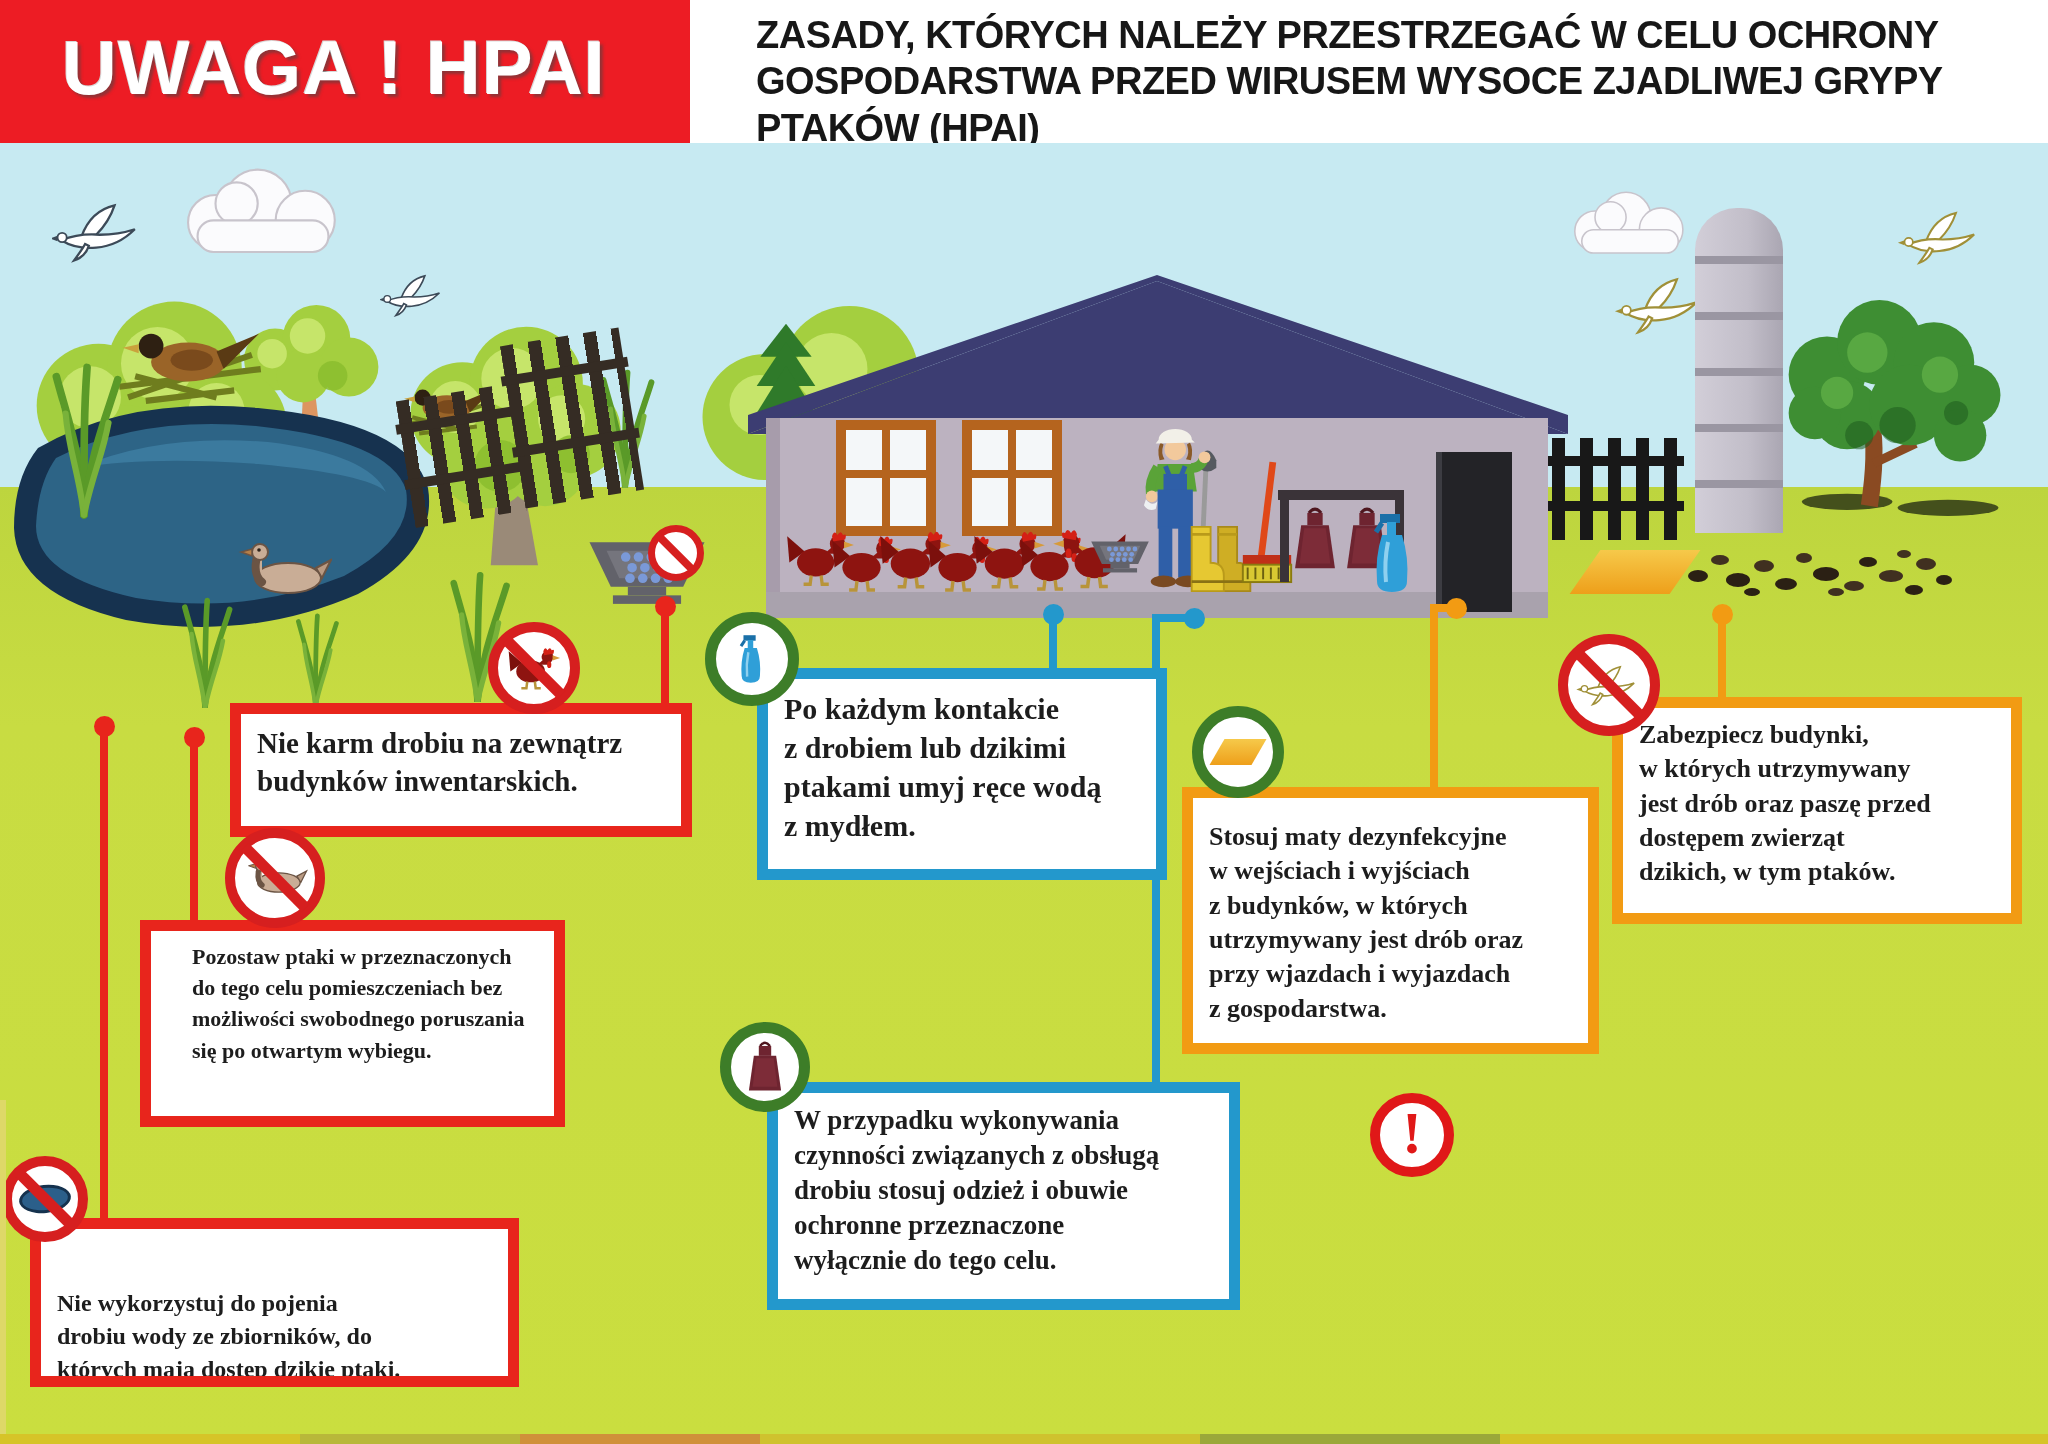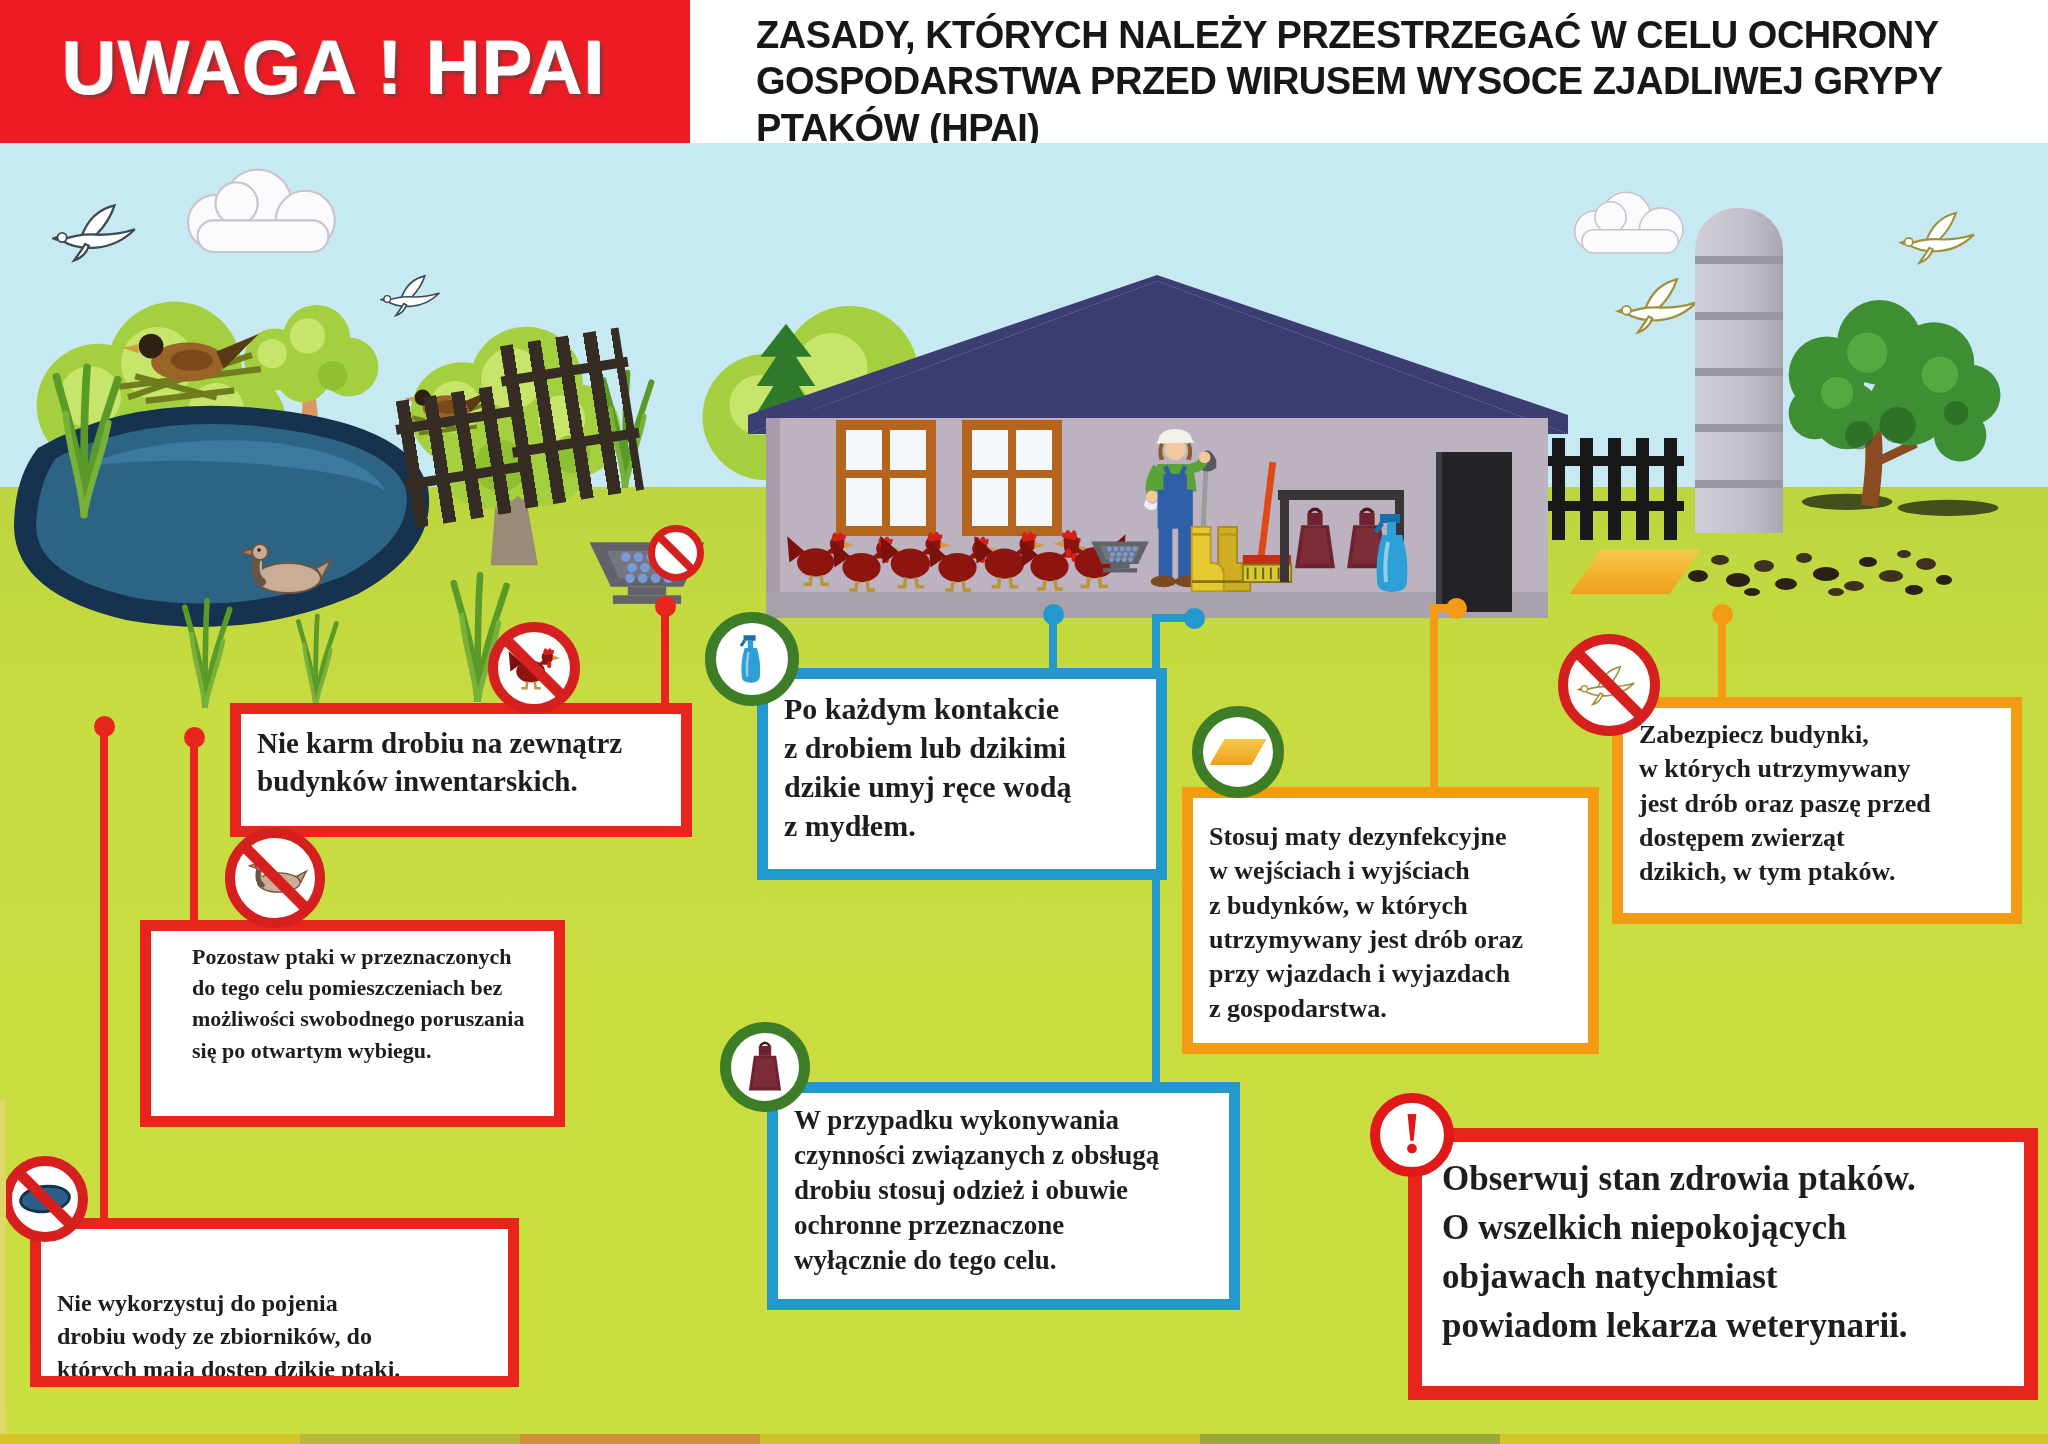--- a/index.html
+++ b/index.html
@@ -522,21 +522,21 @@
   <div class="abs dot orange" style="left:1712px;top:604px"></div>
   <div class="abs vline orange" style="left:1718px;top:620px;width:8px;height:81px"></div>
 
   <div class="callout" id="box1">
     <div class="box-text">Nie karm drobiu na zewnątrz
 budynków inwentarskich.</div>
   </div>
   <div class="callout" id="box2">
     <div class="box-text">Po każdym kontakcie
 z drobiem lub dzikimi
-dzikie umyj ręce wodą
+ptakami umyj ręce wodą
 z mydłem.</div>
   </div>
   <div class="callout" id="box3">
     <div class="box-text">Pozostaw ptaki w przeznaczonych
 do tego celu pomieszczeniach bez
 możliwości swobodnego poruszania
 się po otwartym wybiegu.</div>
   </div>
   <div class="callout" id="box4">
     <div class="box-text">Nie wykorzystuj do pojenia
@@ -558,26 +558,20 @@
 ochronne przeznaczone
 wyłącznie do tego celu.</div>
   </div>
   <div class="callout" id="box7">
     <div class="box-text">Zabezpiecz budynki,
 w których utrzymywany
 jest drób oraz paszę przed
 dostępem zwierząt
 dzikich, w tym ptaków.</div>
   </div>
-  <div class="callout" id="box8">
-    <div class="box-text">Obserwuj stan zdrowia ptaków.
-O wszelkich niepokojących
-objawach natychmiast
-powiadom lekarza weterynarii.</div>
-  </div>
 
   <div class="nosign" id="icon1">
     <div class="cnt">
         <svg width="54" height="48">
           <use href="#sym-chicken" width="54" height="48"></use>
         </svg>
       </div>
     <div class="slash"></div>
   </div>
   <div class="greenring" id="icon2">

